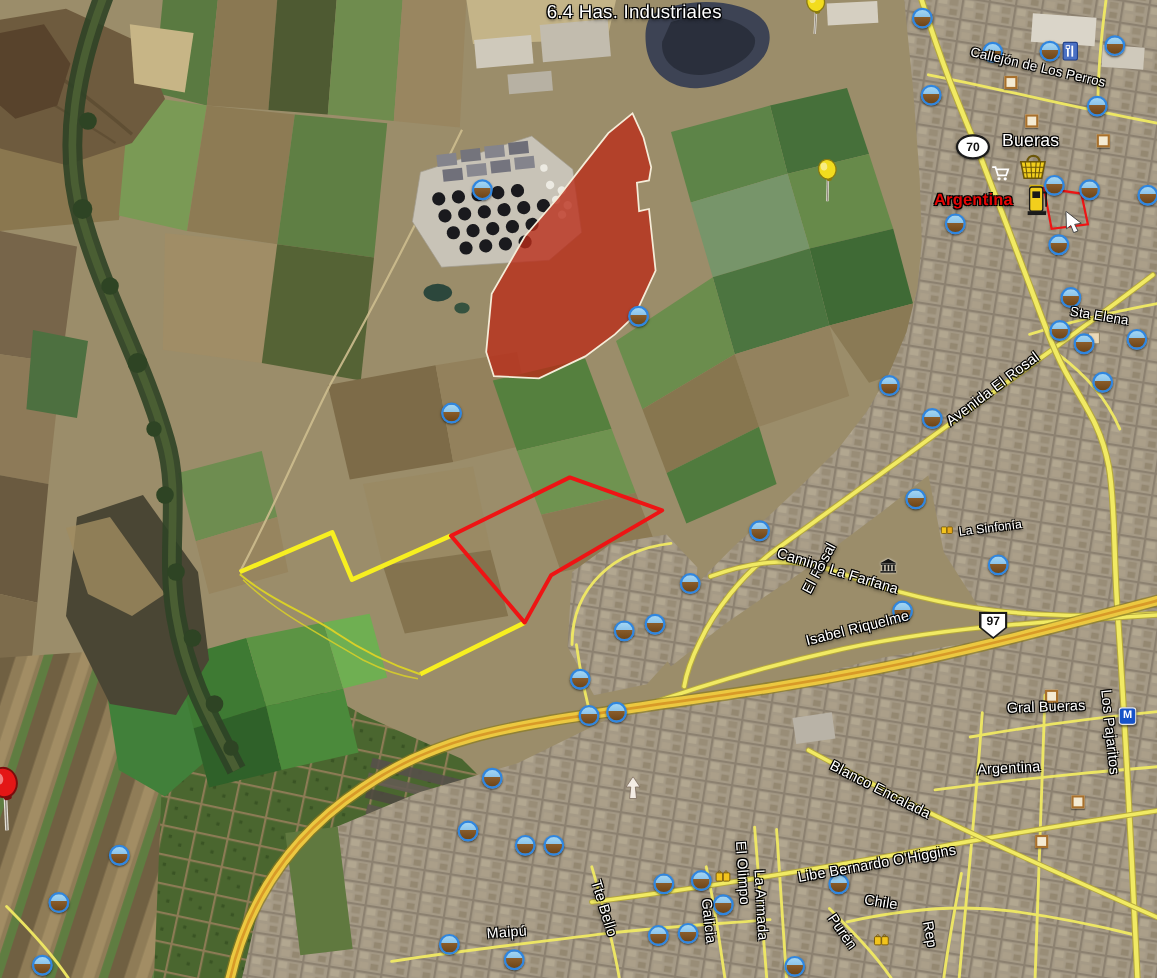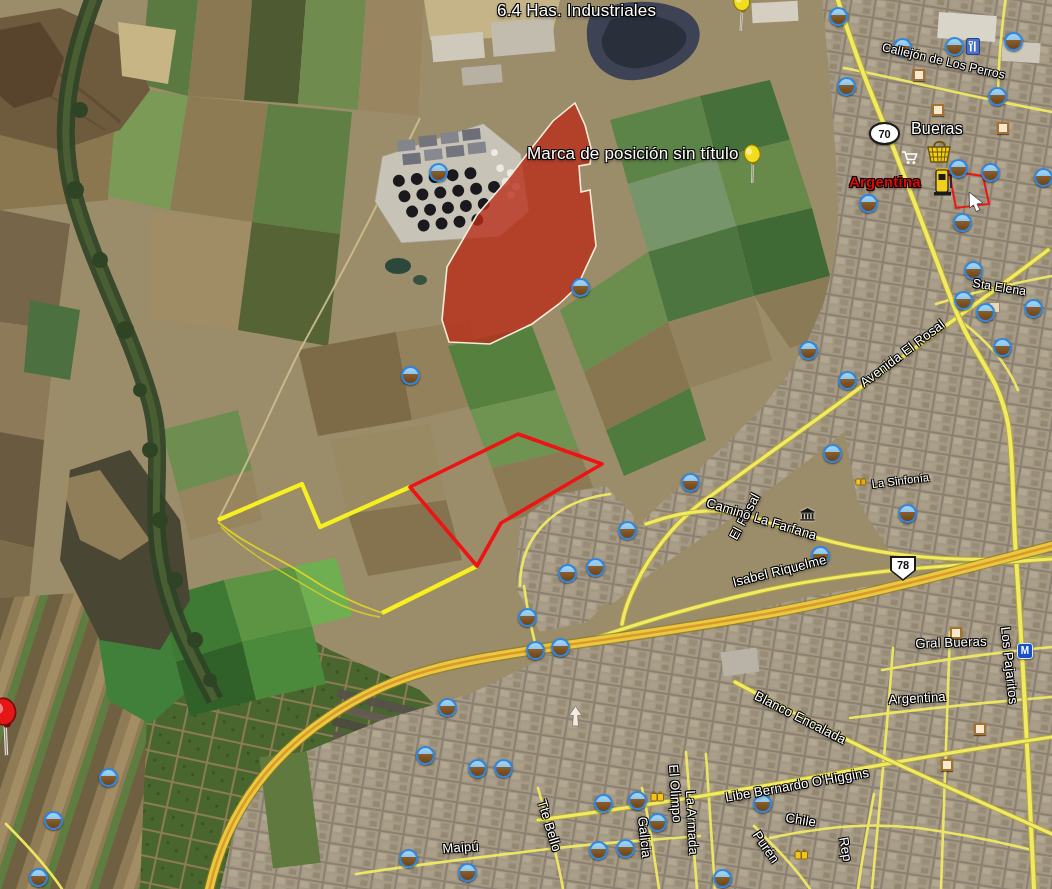--- a/index.html
+++ b/index.html
@@ -368,21 +368,21 @@
       <div class="squareicon" style="left: 932px; top: 104px;"></div>
       <div class="squareicon" style="left: 997px; top: 122px;"></div>
       <div class="squareicon" style="left: 950px; top: 627px;"></div>
       <div class="squareicon" style="left: 974px; top: 723px;"></div>
       <div class="squareicon" style="left: 941px; top: 759px;"></div>
       <div class="shield-oval" style="left: 869px; top: 122px;">
         <span>70</span>
       </div>
       <div class="badge" style="left: 890px; top: 556px;">
         <div class="in"></div>
-        <span>78</span>
+        <span>97</span>
       </div>
       <div class="pin" style="left: 731px; top: -8px; transform: rotate(-10deg) scale(1);"><svg width="26" height="42" viewBox="0 0 26 42">
           <path d="M12,17 L7,38" stroke="#e8e4da" stroke-width="2.2" fill="none"></path>
           <path d="M12,17 L7,38" stroke="#8a8378" stroke-width="0.8" fill="none"></path>
           <rect x="10.6" y="16.2" width="4.8" height="4.2" rx="1.5" fill="#8a7a10"></rect>
           <ellipse cx="13" cy="9.5" rx="8" ry="9" fill="#f2dc1e" stroke="#8a7a10" stroke-width="1.2"></ellipse>
           <ellipse cx="10.5" cy="6.5" rx="3" ry="3.6" fill="#ffffff" opacity="0.45"></ellipse>
         </svg></div>
       <div class="pin" style="left: 742px; top: 144px; transform: rotate(-12deg) scale(1);"><svg width="26" height="42" viewBox="0 0 26 42">
           <path d="M12,17 L7,38" stroke="#e8e4da" stroke-width="2.2" fill="none"></path>
@@ -395,21 +395,20 @@
           <path d="M12,17 L7,38" stroke="#e8e4da" stroke-width="2.2" fill="none"></path>
           <path d="M12,17 L7,38" stroke="#8a8378" stroke-width="0.8" fill="none"></path>
           <rect x="10.6" y="16.2" width="4.8" height="4.2" rx="1.5" fill="#7a0c0c"></rect>
           <ellipse cx="13" cy="9.5" rx="8" ry="9" fill="#e41616" stroke="#7a0c0c" stroke-width="1.2"></ellipse>
           <ellipse cx="10.5" cy="6.5" rx="3" ry="3.6" fill="#ffffff" opacity="0.45"></ellipse>
         </svg></div>
     </div>
 
   <div id="labels">
       <div class="maplabel" style="left: 497px; top: 1px; font-size: 17px; transform: rotate(0deg);">6.4 Has. Industriales</div>
-      <div class="maplabel" style="left: 527px; top: 144px; font-size: 17px; transform: rotate(0deg);">Marca de posición sin título</div>
       <div class="maplabel" style="left: 884px; top: 40px; font-size: 12px; transform: rotate(13deg);">Callejón de Los Perros</div>
       <div class="maplabel" style="left: 911px; top: 120px; font-size: 16px; transform: rotate(0deg);">Bueras</div>
       <div class="maplabel red" style="left: 849px; top: 173px; font-size: 15px; transform: rotate(0deg);">Argentina</div>
       <div class="maplabel" style="left: 974px; top: 276px; font-size: 12px; transform: rotate(9deg);">Sta Elena</div>
       <div class="maplabel" style="left: 857px; top: 378px; font-size: 13px; transform: rotate(-37deg);">Avenida El Rosal</div>
       <div class="maplabel" style="left: 726px; top: 535px; font-size: 13px; transform: rotate(-62deg);">El Rosal</div>
       <div class="maplabel" style="left: 871px; top: 478px; font-size: 11px; transform: rotate(-7deg);">La Sinfonía</div>
       <div class="maplabel" style="left: 709px; top: 495px; font-size: 13px; transform: rotate(17deg);">Camino La Farfana</div>
       <div class="maplabel" style="left: 731px; top: 575px; font-size: 13px; transform: rotate(-14deg);">Isabel Riquelme</div>
       <div class="maplabel" style="left: 915px; top: 636px; font-size: 13px; transform: rotate(-2deg);">Gral Bueras</div>

